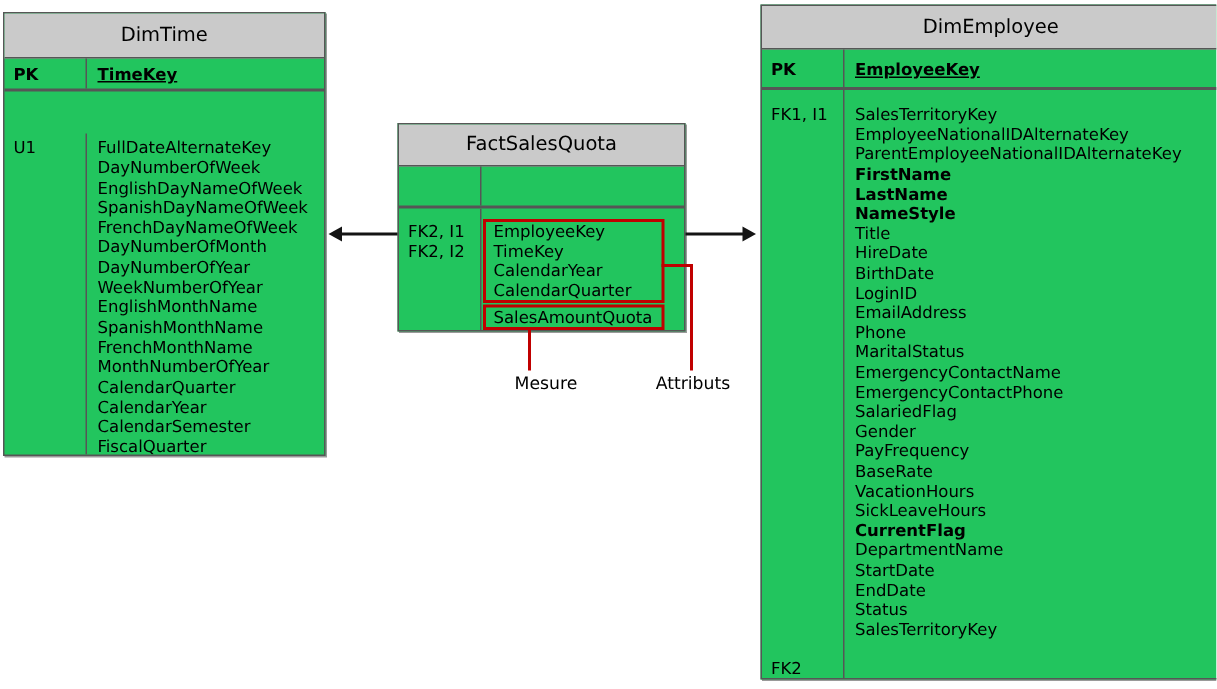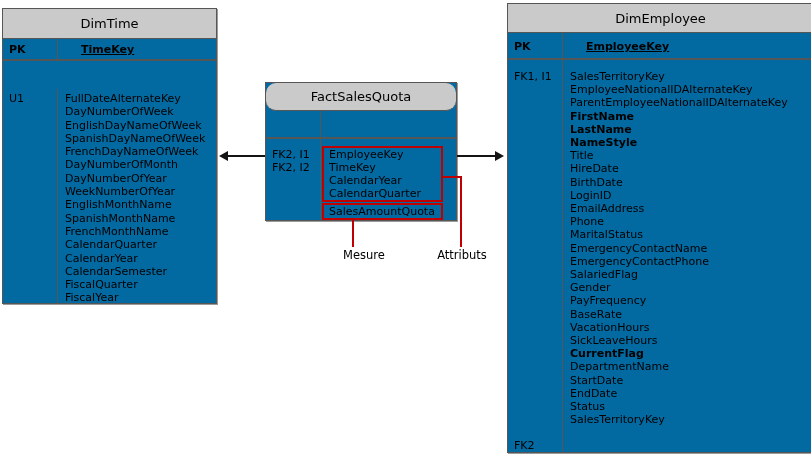--- a/index.html
+++ b/index.html
@@ -3,52 +3,52 @@
 <meta charset="utf-8">
 <style>
   html,body{margin:0;padding:0;background:#fff;}
   .canvas{
     position:relative;width:811px;height:459px;background:#fff;
     font-family:"DejaVu Sans","Liberation Sans",sans-serif;
     color:#000;overflow:hidden;
   }
   
   .tbl{
-    position:absolute;background:#0369a1;
+    position:absolute;background:#22c55e;
     border:1px solid #565656;
     box-shadow:1px 1px 0 #9a9a9a;
     display:flex;flex-direction:column;box-sizing:border-box;
   }
   .hdr{
     background:#cacaca;border-bottom:1px solid #565656;
     display:flex;align-items:center;justify-content:center;
     font-size:13px;flex:0 0 auto;box-sizing:border-box;
   }
   .pkrow{
-    display:flex;border-bottom:2px solid #565656;flex:0 0 auto;box-sizing:border-box;gap:16px;
+    display:flex;border-bottom:2px solid #565656;flex:0 0 auto;box-sizing:border-box;
   }
   .tbody{display:flex;flex:1 1 auto;overflow:hidden;}
   .kcol{
     flex:0 0 55px;border-right:1px solid #565656;box-sizing:border-box;
     font-size:11px;line-height:13.2px;padding-left:6px;
   }
   .fcol{flex:1 1 auto;font-size:11px;line-height:13.2px;padding-left:7px;box-sizing:border-box;}
   .fline{white-space:nowrap;}
   .bold{font-weight:bold;}
   .pktext{font-weight:bold;font-size:11px;}
   .pkfield{font-weight:bold;text-decoration:underline;font-size:11px;}
   
   .t-dimtime{left:2px;top:8px;width:215px;height:296px;}
   .t-dimtime .hdr{height:30px;}
   .t-dimtime .pkrow{height:22px;}
   .t-dimtime .pkrow .kcol,.t-dimtime .pkrow .fcol{padding-top:4px;}
   .t-dimtime .tbody .kcol,.t-dimtime .tbody .fcol{padding-top:3px;line-height:13.3px;margin-top:28px;}
   
   .t-fact{left:265px;top:82px;width:192px;height:139px;}
-  .t-fact .hdr{height:28px;border-radius:10px;}
+  .t-fact .hdr{height:28px;}
   .emptyrow{display:flex;height:28px;border-bottom:2px solid #565656;flex:0 0 auto;box-sizing:border-box;}
   .t-fact .tbody .kcol{padding-top:9px;line-height:13px;}
   .t-fact .tbody .fcol{padding-left:1px;padding-top:7px;line-height:13px;}
   .redbox{
     border:2px solid var(--red,#c00000);
     width:121px;box-sizing:border-box;padding:0 0 0 5px;background:transparent;
   }
   .redbox + .redbox{margin-top:1px;}
   
   .t-dimemp{left:507px;top:3px;width:307px;height:450px;}
@@ -89,20 +89,21 @@
           <div class="fline">DayNumberOfWeek</div>
           <div class="fline">EnglishDayNameOfWeek</div>
           <div class="fline">SpanishDayNameOfWeek</div>
           <div class="fline">FrenchDayNameOfWeek</div>
           <div class="fline">DayNumberOfMonth</div>
           <div class="fline">DayNumberOfYear</div>
           <div class="fline">WeekNumberOfYear</div>
           <div class="fline">EnglishMonthName</div>
           <div class="fline">SpanishMonthName</div>
           <div class="fline">FrenchMonthName</div>
+          <div class="fline">MonthNumberOfYear</div>
           <div class="fline">CalendarQuarter</div>
           <div class="fline">CalendarYear</div>
           <div class="fline">CalendarSemester</div>
           <div class="fline">FiscalQuarter</div>
           <div class="fline">FiscalYear</div>
           <div class="fline">FiscalSemester</div>
         </div>
     </div>
   </div>
 

